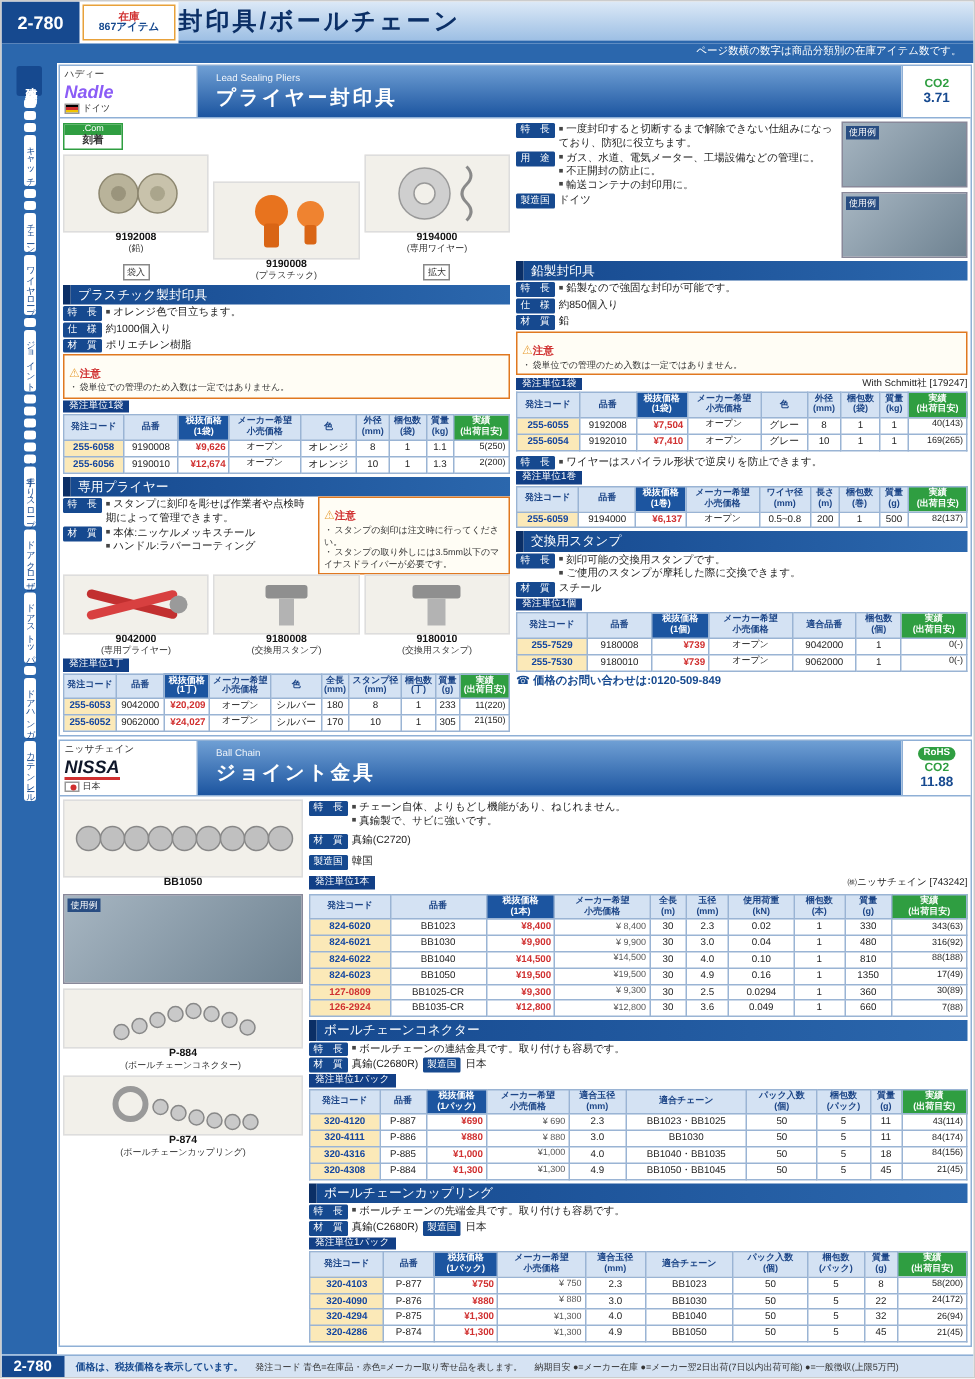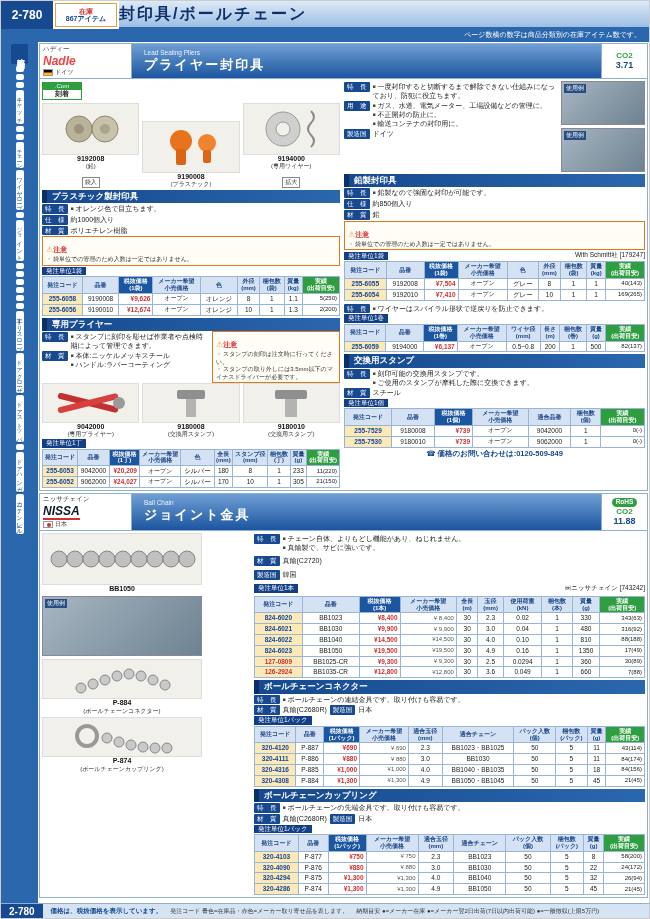--- a/index.html
+++ b/index.html
@@ -19,21 +19,21 @@
   .sidebar{width:37px;flex:none;background:#2b67ad;display:flex;flex-direction:column;align-items:center;padding:2px 2px;gap:2px;overflow:hidden;}
   .side-cat{writing-mode:vertical-rl;text-orientation:upright;background:#16498f;color:#fff;font-size:8px;font-weight:bold;padding:8px 3px;border-radius:2px;letter-spacing:1px;}
   .side-list{display:flex;flex-direction:column;gap:2px;align-items:center;}
   .side-item{writing-mode:vertical-rl;text-orientation:upright;background:#fff;color:#16498f;font-size:6px;padding:3px 1px;border-radius:2px;line-height:1;cursor:pointer;}
   .main{flex:1;display:flex;flex-direction:column;overflow:hidden;padding:1px;}
   
   .section{border:1px solid #8fb0d6;margin-bottom:2px;display:flex;flex-direction:column;}
   .sec-header{display:flex;align-items:stretch;border-bottom:1px solid #8fb0d6;}
   .brand{width:92px;flex:none;border-right:1px solid #8fb0d6;padding:1px 3px;display:flex;flex-direction:column;justify-content:center;}
   .brand-name{font-size:6.5px;color:#333;}
-  .brand-logo{font-style:italic;font-weight:bold;font-size:12px;color:#ef4444;}
+  .brand-logo{font-style:italic;font-weight:bold;font-size:12px;color:#8b5cf6;}
   .brand-logo.red{color:#0f172a;border-bottom:2px solid #d03030;display:inline-block;width:max-content;}
   .flag-row{display:flex;align-items:center;gap:2px;font-size:6px;color:#333;}
   .flag{width:10px;height:7px;display:inline-block;border:1px solid #999;}
   .flag-de{background:linear-gradient(#000 33%,#d03030 33%,#d03030 66%,#f2c500 66%);}
   .flag-jp{background:#fff;position:relative;}
   .flag-jp::after{content:"";position:absolute;left:3px;top:1.5px;width:4px;height:4px;border-radius:50%;background:#d03030;}
   .sec-titlebox{flex:1;background:linear-gradient(#6f9fd4,#1c55a0);color:#fff;padding:1px 12px;display:flex;flex-direction:column;justify-content:center;}
   .sec-title-en{font-size:6.5px;opacity:.9;}
   .sec-title{font-size:13px;font-weight:bold;letter-spacing:2px;}
   .badge-box{width:46px;flex:none;border-left:1px solid #8fb0d6;display:flex;flex-direction:column;align-items:center;justify-content:center;gap:1px;background:#fff;}
@@ -65,44 +65,44 @@
   .bullets{display:flex;flex-direction:column;}
   .bullet{font-size:7px;line-height:1.3;color:#222;}
   .bullet::before{content:"■";font-size:5px;vertical-align:1px;margin-right:2px;color:#444;}
   .plain-val{font-size:7px;color:#222;line-height:1.3;}
   .caution{border:1px solid #e07820;padding:1px 3px;background:#fffdf5;}
   .caution-head{color:#d03030;font-weight:bold;font-size:7px;}
   .warn-ic{color:#e8a13a;font-size:8px;}
   .caution-line{font-size:6px;color:#333;line-height:1.25;}
   .caution-line::before{content:"・";margin-right:1px;}
   
-  .sub-title{background:linear-gradient(90deg,#16498f,#2b67ad);color:#fff;font-size:8.5px;font-weight:bold;padding:2px 5px;border-left:5px solid #0b2f66;line-height:1.1;}
+  .sub-title{background:linear-gradient(90deg,#16498f,#2b67ad);color:#fff;font-size:8.5px;font-weight:normal;padding:2px 5px;border-left:5px solid #0b2f66;line-height:1.1;}
   .unit-row{display:flex;justify-content:space-between;align-items:flex-end;margin-top:1px;}
   .unit{background:#123f86;color:#fff;padding:1px 4px;font-size:6.5px;line-height:1;}
   .maker-ref{font-size:6.5px;color:#222;}
   .maker-ref:empty{display:none;}
   
   table{width:100%;border-collapse:collapse;margin-top:1px;table-layout:auto;}
   th{background:#d4e2f3;color:#1c4587;border:1px solid #9ab4d4;font-size:6px;font-weight:bold;white-space:pre-line;padding:1px;line-height:1.15;}
   th.h-price{background:#1c55a0;color:#fff;}
   th.h-perf{background:#2f9e41;color:#fff;}
   td{border:1px solid #9ab4d4;font-size:6.5px;padding:1px 2px;text-align:center;background:#fff;color:#222;line-height:1.2;word-break:break-all;}
   td.c-code{background:#fbe9b8;color:#1446a0;font-weight:bold;white-space:nowrap;}
   td.c-code.red{color:#d03030;}
   td.c-item{white-space:nowrap;}
   td.c-price{color:#d03030;font-weight:bold;text-align:right;white-space:nowrap;}
   td.c-maker{font-size:6px;}
   td.c-maker2{font-size:6px;color:#555;text-align:right;white-space:nowrap;}
   td.c-perf{text-align:right;font-size:6px;}
-  .phone{font-size:7.5px;font-weight:bold;color:#16498f;text-align:center;margin-top:1px;}
+  .phone{font-size:7.5px;font-weight:bold;color:#16498f;text-align:left;margin-top:1px;}
   .phone .ic{color:#16498f;}
   
   .bc-body{display:flex;gap:4px;padding:2px;}
   .bc-left{width:160px;flex:none;display:flex;flex-direction:column;gap:3px;text-align:center;}
-  .bc-main{flex:1;display:flex;flex-direction:column;gap:2px;min-width:0;margin-left:48px;}
+  .bc-main{flex:1;display:flex;flex-direction:column;gap:2px;min-width:0;}
   
   .footer{height:15px;flex:none;background:#d6e3f3;border-top:1px solid #8fb0d6;display:flex;align-items:center;gap:8px;font-size:6px;color:#16498f;overflow:hidden;}
   .fpage{background:#16498f;color:#fff;font-weight:bold;padding:0 8px;font-size:10px;height:100%;display:flex;align-items:center;flex:none;}
   .fnote{color:#16498f;font-weight:bold;font-size:6.5px;white-space:nowrap;}
   .flegend{color:#333;white-space:nowrap;overflow:hidden;}
 </style>
 </head>
 <body>
 
 <div class="page">

